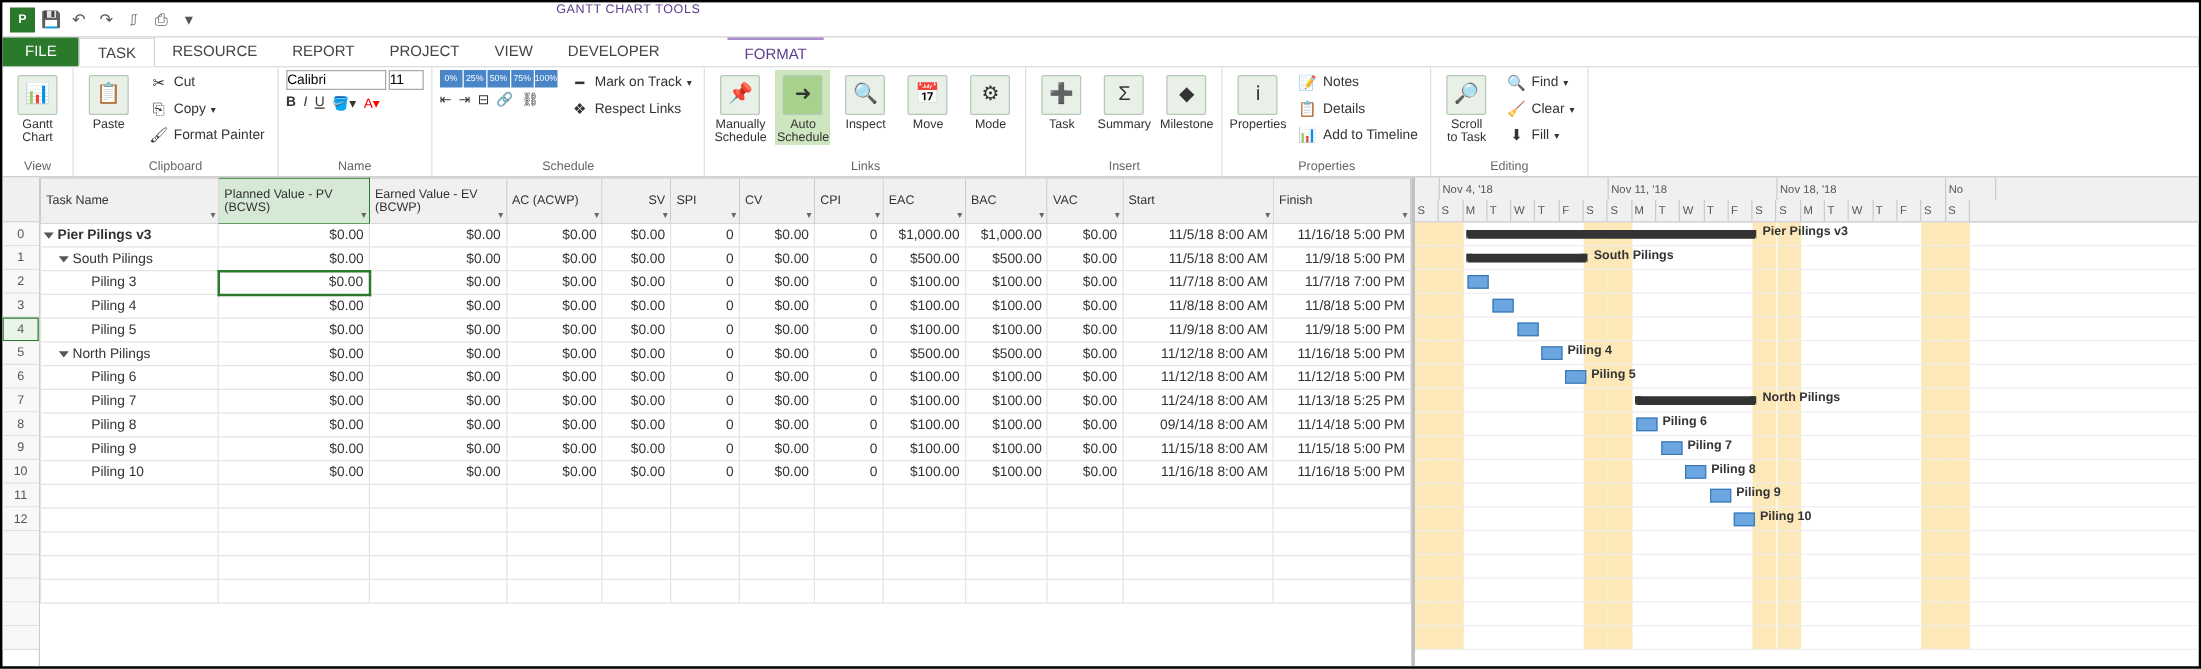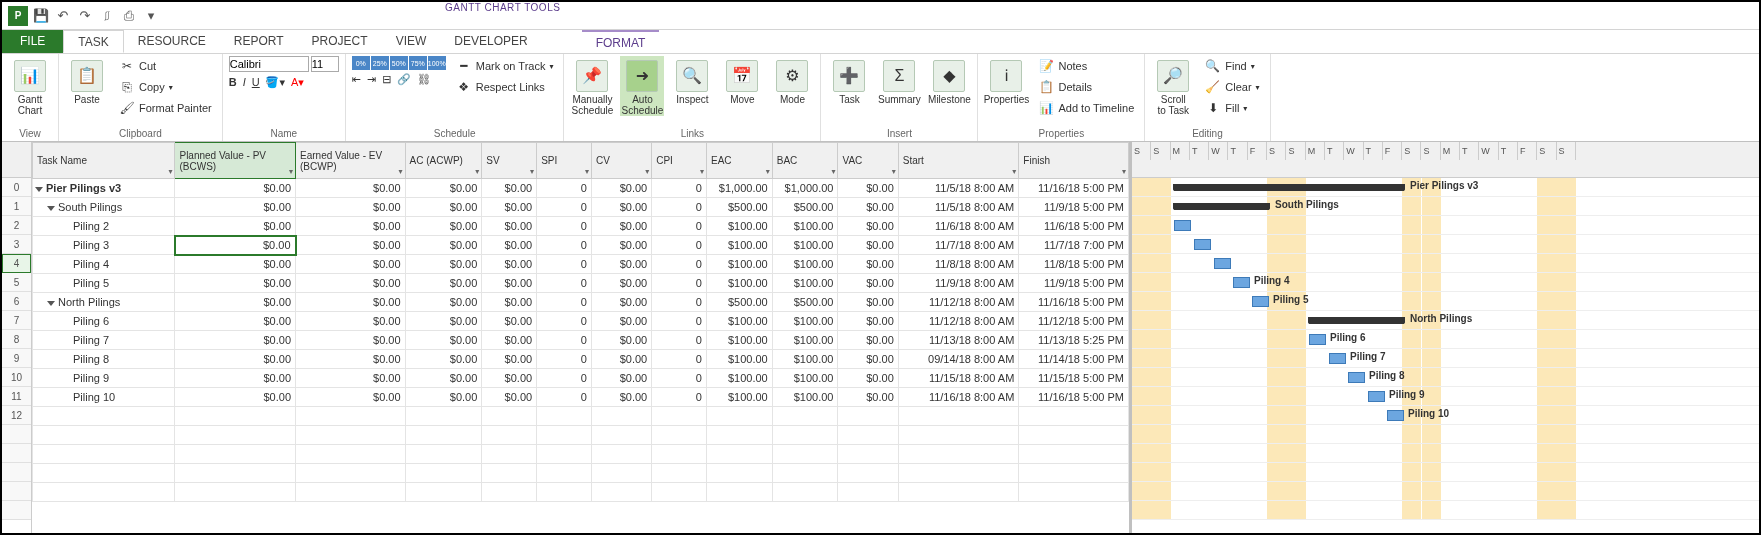--- a/index.html
+++ b/index.html
@@ -317,21 +317,21 @@
       </div>
   </div>
   <div class="sheet">
     <table class="data">
       <thead>
           <tr id="headrow">
             <th style="width: 130px;">Task Name<span class="dd">▾</span></th>
             <th class="active" style="width: 110px;">Planned Value - PV (BCWS)<span class="dd">▾</span></th>
             <th style="width: 100px;">Earned Value - EV (BCWP)<span class="dd">▾</span></th>
             <th style="width: 70px;">AC (ACWP)<span class="dd">▾</span></th>
-            <th style="width: 50px;">SV<span class="dd">▾</span></th>
+            <th style="width: 50px; text-align: right;">SV<span class="dd">▾</span></th>
             <th style="width: 50px;">SPI<span class="dd">▾</span></th>
             <th style="width: 55px;">CV<span class="dd">▾</span></th>
             <th style="width: 50px;">CPI<span class="dd">▾</span></th>
             <th style="width: 60px;">EAC<span class="dd">▾</span></th>
             <th style="width: 60px;">BAC<span class="dd">▾</span></th>
             <th style="width: 55px;">VAC<span class="dd">▾</span></th>
             <th style="width: 110px;">Start<span class="dd">▾</span></th>
             <th style="width: 100px;">Finish<span class="dd">▾</span></th>
           </tr>
         </thead>
@@ -359,35 +359,20 @@
             <td class="num">$0.00</td>
             <td class="num">0</td>
             <td class="num">$0.00</td>
             <td class="num">0</td>
             <td class="num">$500.00</td>
             <td class="num">$500.00</td>
             <td class="num">$0.00</td>
             <td class="num">11/5/18 8:00 AM</td>
             <td class="num">11/9/18 5:00 PM</td>
           </tr>
-          <tr>
-            <td class="taskname indent2">Piling 2</td>
-            <td class="num">$0.00</td>
-            <td class="num">$0.00</td>
-            <td class="num">$0.00</td>
-            <td class="num">$0.00</td>
-            <td class="num">0</td>
-            <td class="num">$0.00</td>
-            <td class="num">0</td>
-            <td class="num">$100.00</td>
-            <td class="num">$100.00</td>
-            <td class="num">$0.00</td>
-            <td class="num">11/6/18 8:00 AM</td>
-            <td class="num">11/6/18 5:00 PM</td>
-          </tr>
           <tr class="selrow">
             <td class="taskname indent2">Piling 3</td>
             <td class="num selcell">$0.00</td>
             <td class="num">$0.00</td>
             <td class="num">$0.00</td>
             <td class="num">$0.00</td>
             <td class="num">0</td>
             <td class="num">$0.00</td>
             <td class="num">0</td>
             <td class="num">$100.00</td>
@@ -461,21 +446,21 @@
             <td class="num">$0.00</td>
             <td class="num">$0.00</td>
             <td class="num">$0.00</td>
             <td class="num">$0.00</td>
             <td class="num">0</td>
             <td class="num">$0.00</td>
             <td class="num">0</td>
             <td class="num">$100.00</td>
             <td class="num">$100.00</td>
             <td class="num">$0.00</td>
-            <td class="num">11/13/18 8:00 AM</td>
+            <td class="num">11/24/18 8:00 AM</td>
             <td class="num">11/13/18 5:25 PM</td>
           </tr>
           <tr>
             <td class="taskname indent2">Piling 8</td>
             <td class="num">$0.00</td>
             <td class="num">$0.00</td>
             <td class="num">$0.00</td>
             <td class="num">$0.00</td>
             <td class="num">0</td>
             <td class="num">$0.00</td>
@@ -589,20 +574,27 @@
             <td></td>
             <td></td>
             <td></td>
             <td></td>
           </tr>
         </tbody>
     </table>
   </div>
   <div class="gantt">
     <div class="gantt-head">
+      <div class="top" id="gantt-weeks">
+          <div class="gcell" style="width: 20px;"></div>
+          <div class="gcell" style="width: 135px;">Nov 4, '18</div>
+          <div class="gcell" style="width: 135px;">Nov 11, '18</div>
+          <div class="gcell" style="width: 135px;">Nov 18, '18</div>
+          <div class="gcell" style="width: 40px;">No</div>
+        </div>
       <div class="bot" id="gantt-days">
           <div class="gcell" style="width: 19.3px;">S</div>
           <div class="gcell" style="width: 19.3px;">S</div>
           <div class="gcell" style="width: 19.3px;">M</div>
           <div class="gcell" style="width: 19.3px;">T</div>
           <div class="gcell" style="width: 19.3px;">W</div>
           <div class="gcell" style="width: 19.3px;">T</div>
           <div class="gcell" style="width: 19.3px;">F</div>
           <div class="gcell" style="width: 19.3px;">S</div>
           <div class="gcell" style="width: 19.3px;">S</div>

